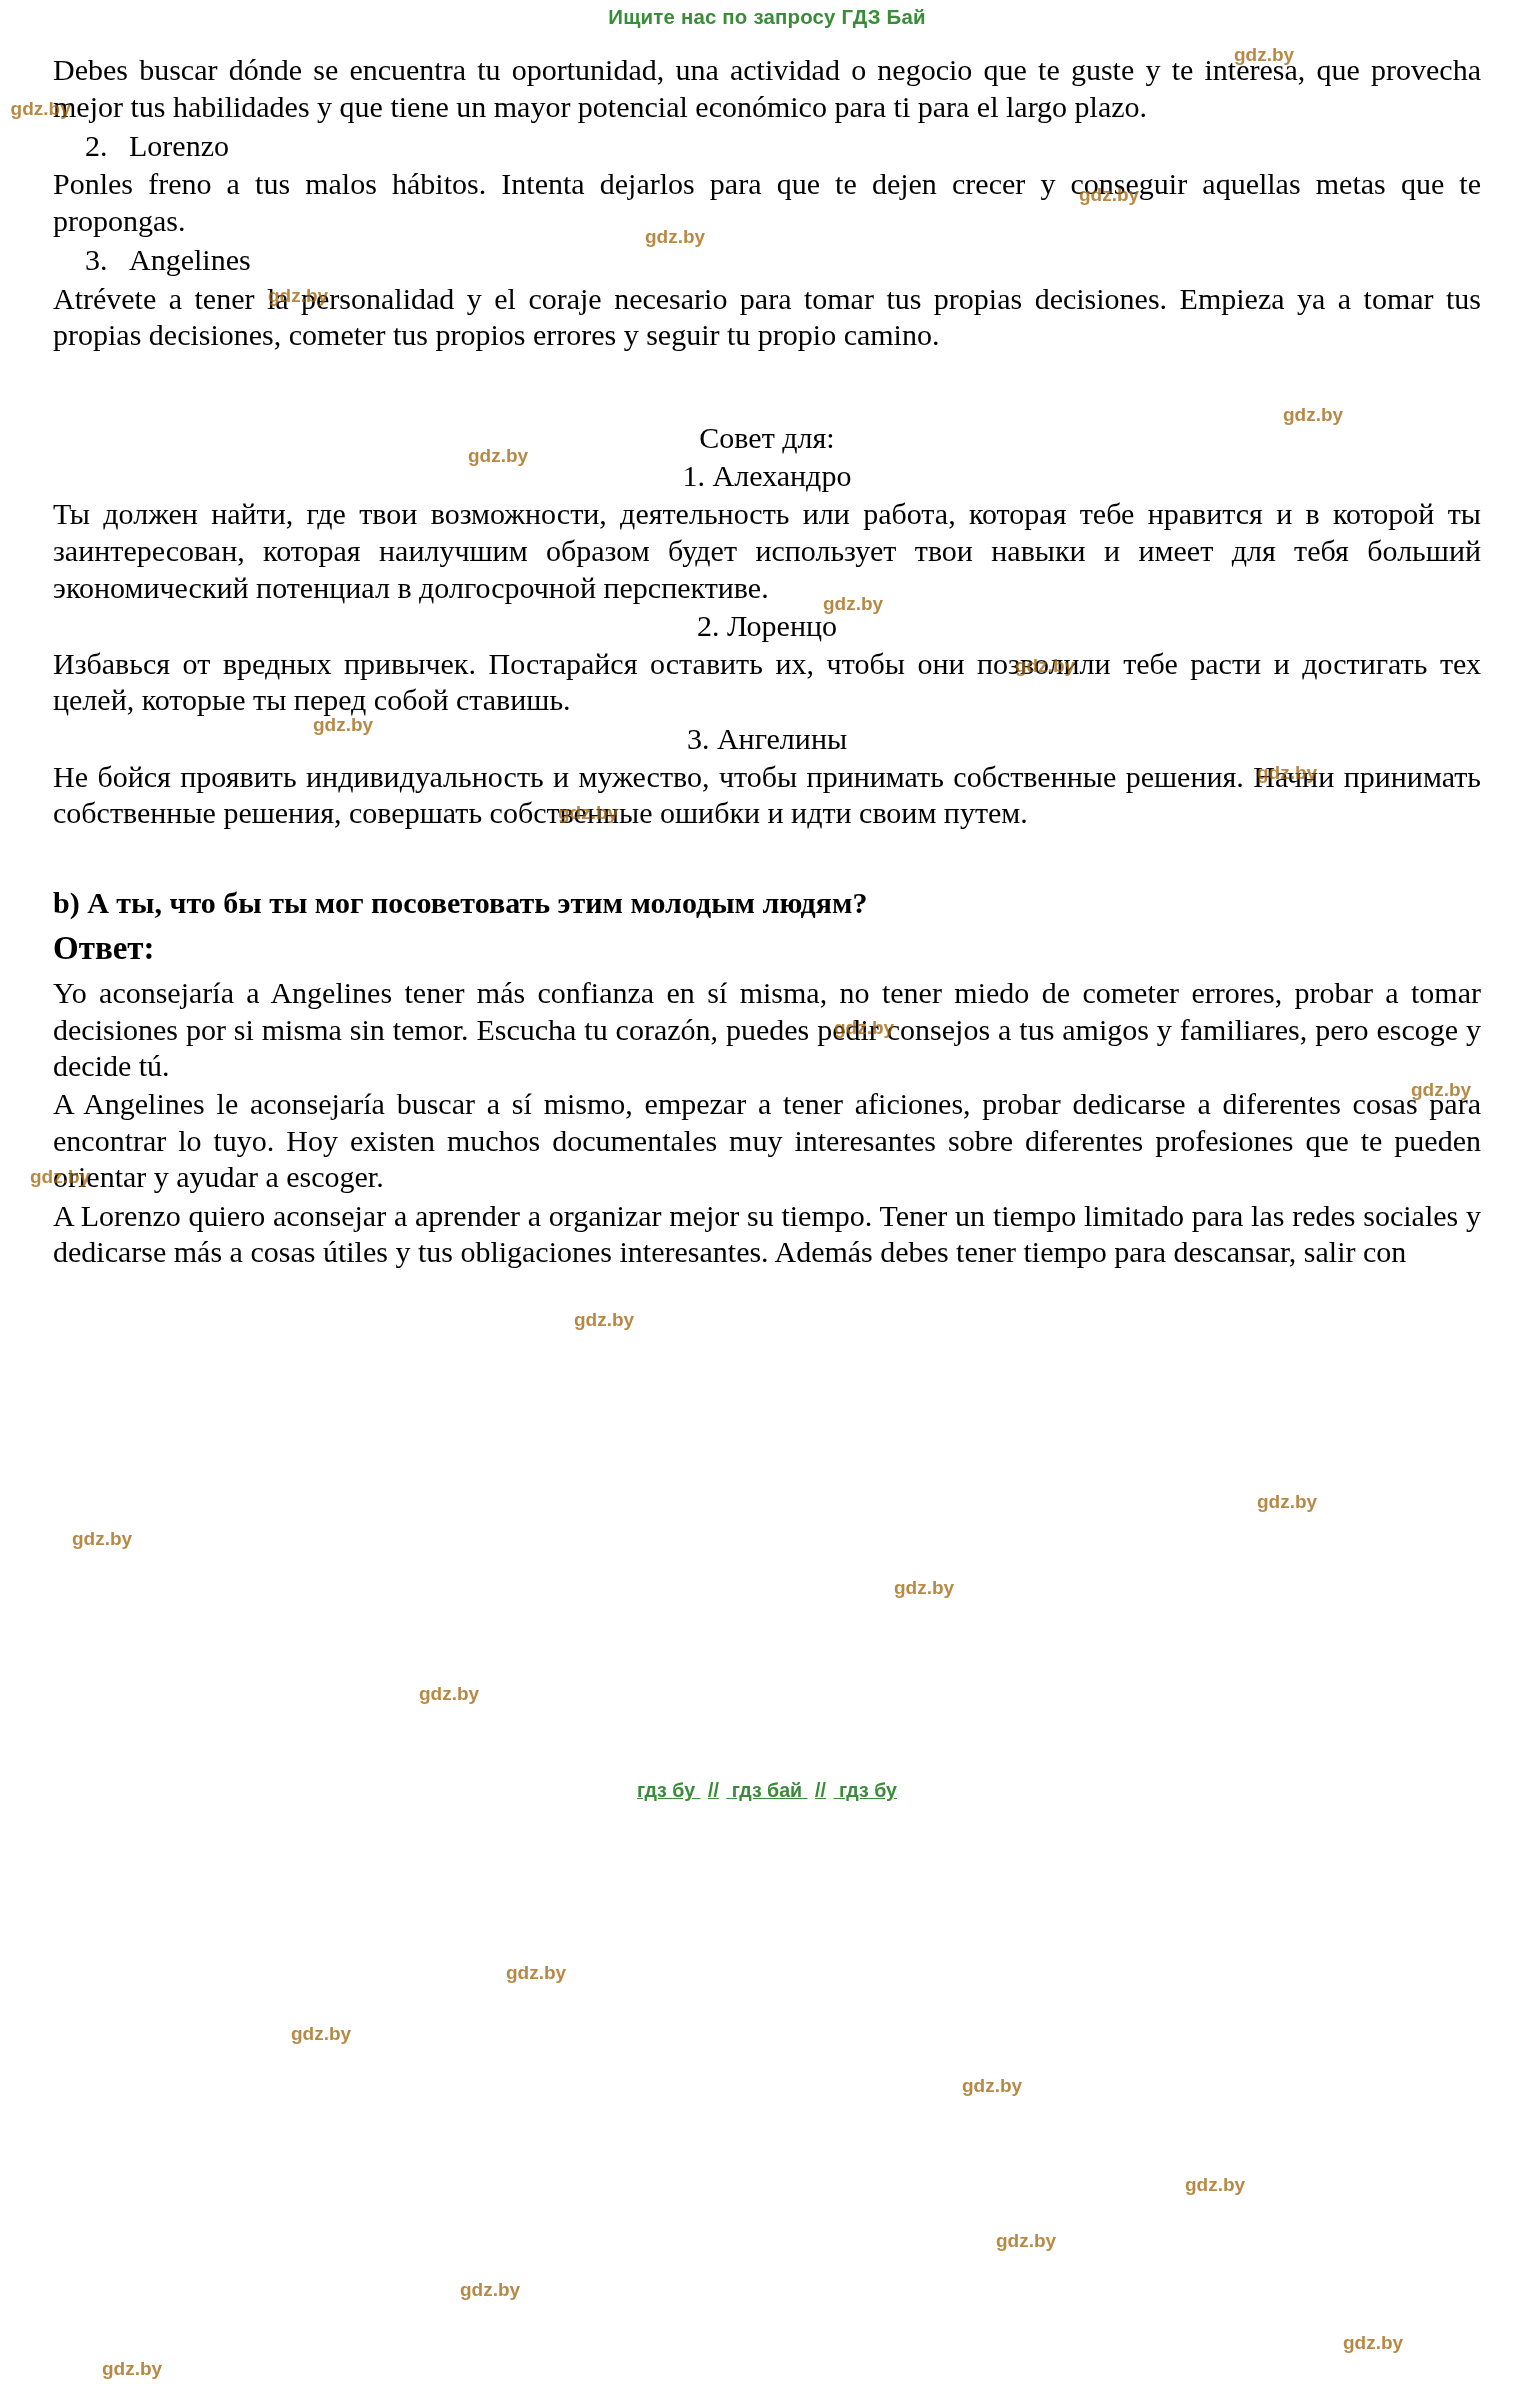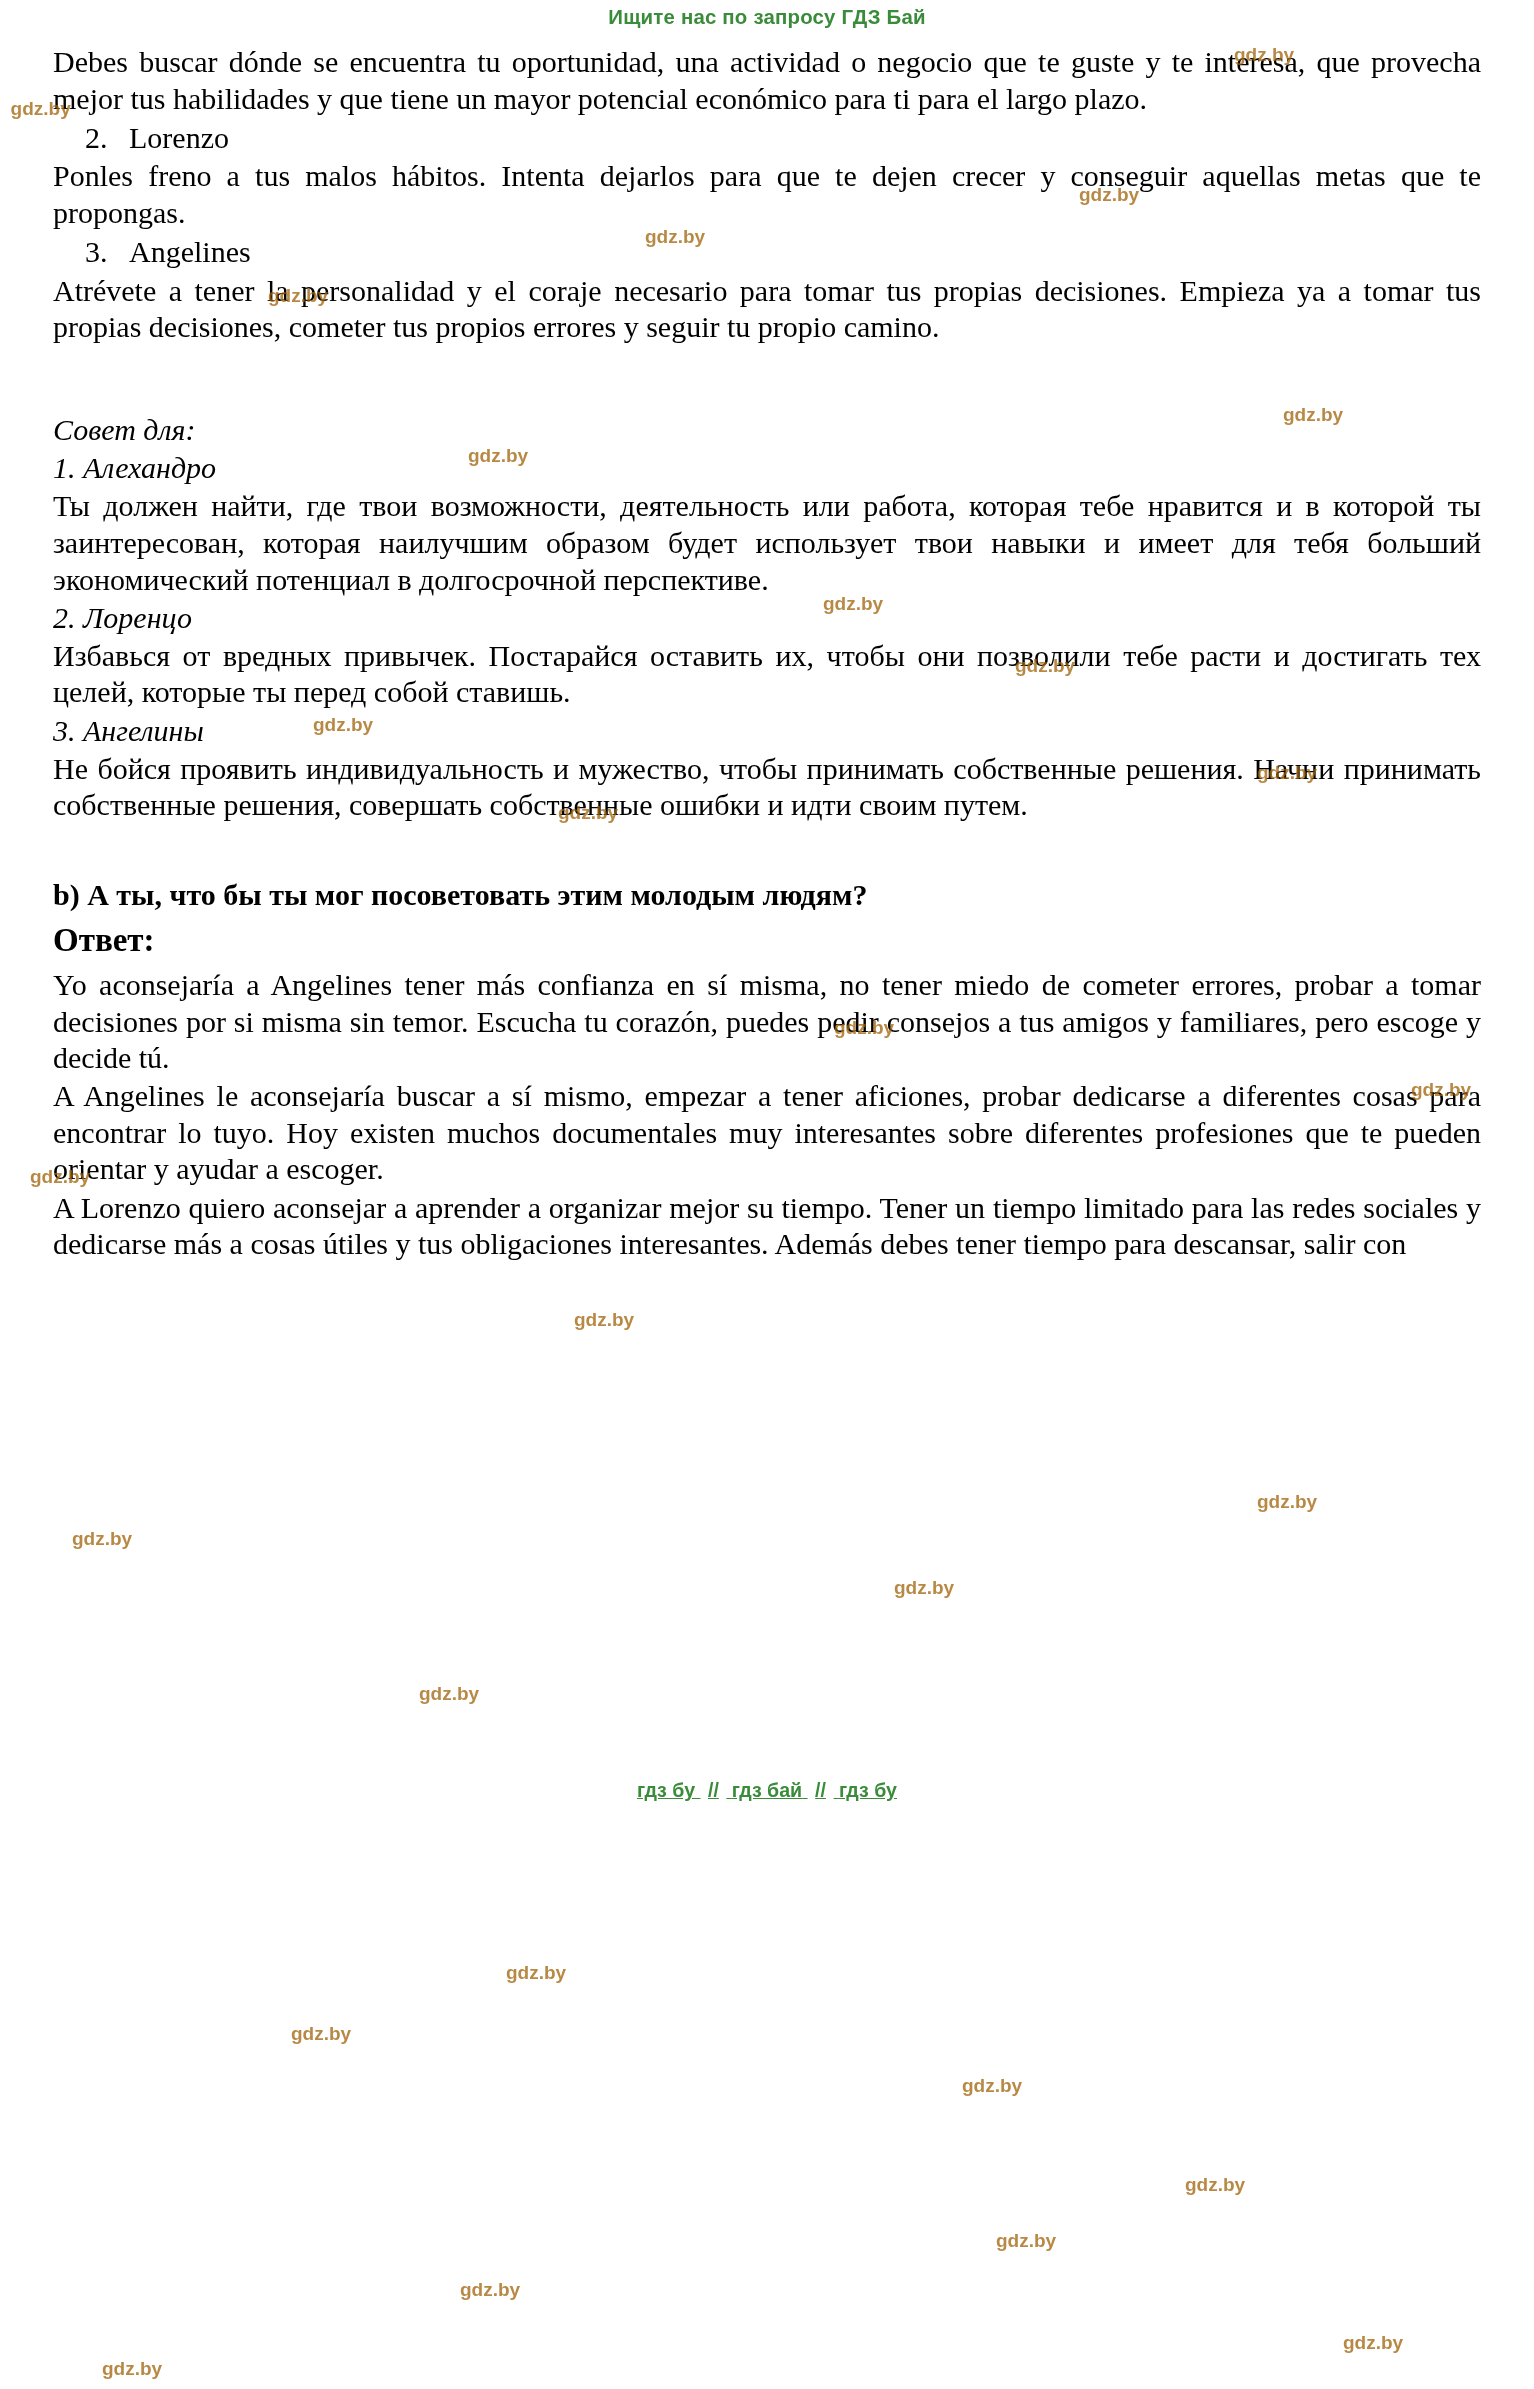--- a/index.html
+++ b/index.html
@@ -13,21 +13,21 @@
     font-family: "Liberation Serif", serif;
     color: #000000;
     position: relative;
     overflow: hidden;
   }
   .page {
     position: relative;
     width: 1534px;
     height: 1819px;
     box-sizing: border-box;
-    padding: 0 53px;
+    padding: 8px 53px;
   }
   .top-banner {
     position: absolute;
     top: 6px;
     left: 0;
     width: 100%;
     text-align: center;
     font-family: "Liberation Sans", sans-serif;
     font-weight: bold;
     font-size: 20.4px;
@@ -39,22 +39,21 @@
     padding-top: 44px;
   }
   p.para {
     margin: 0 0 1.5px 0;
     font-size: 30px;
     line-height: 1.22;
     text-align: justify;
     text-justify: inter-word;
   }
   p.para.nojust {
-    text-align: left;
-    font-style: italic;
+    text-align: center;
   }
   .listitem {
     margin: 3px 0 1.5px 0;
     font-size: 30px;
     line-height: 1.22;
     padding-left: 32px;
   }
   .listitem .num {
     display: inline-block;
     min-width: 44px;

